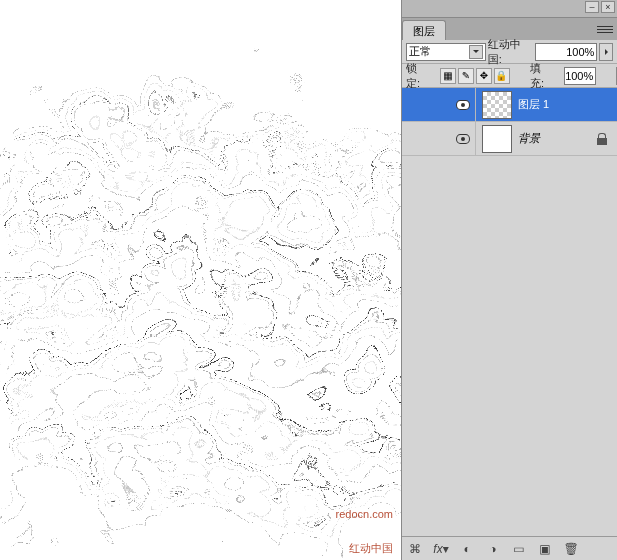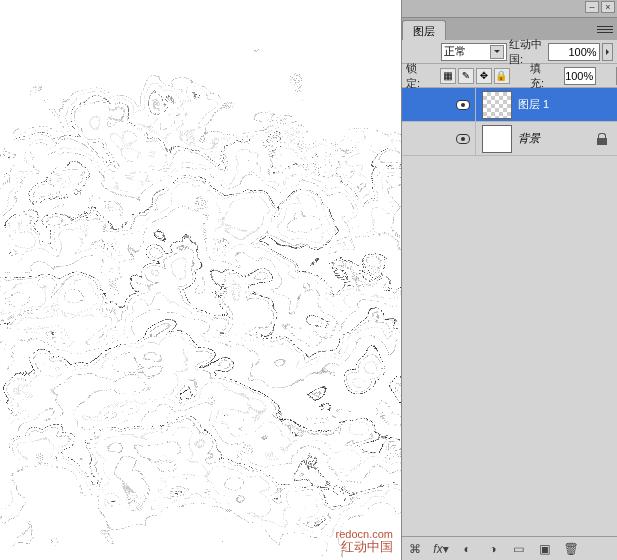--- a/index.html
+++ b/index.html
@@ -101,21 +101,21 @@
 .select {
   height: 18px;
   background: #fff;
   border: 1px solid #7a7a7a;
   font-size: 11px;
   padding: 0 2px;
   display: flex;
   align-items: center;
   position: relative;
 }
-.select.blend { width: 82px; margin-left: 35px; }
+.select.blend { width: 82px; }
 .select .arrow {
   position: absolute;
   right: 2px;
   width: 14px;
   height: 14px;
   background: #d8d8d8;
   border: 1px solid #888;
   display: flex;
   align-items: center;
   justify-content: center;
@@ -281,21 +281,21 @@
 .watermark {
   position: absolute;
   right: 218px;
   bottom: 6px;
   color: #b85038;
   font-size: 11px;
   text-align: right;
   line-height: 1.1;
   transform: translateX(-6px);
 }
-.watermark .cn { font-size: 13px; }
+.watermark .cn { font-size: 11px; margin-top: 22px; }
 </style>
 </head>
 <body>
 
 <div class="workspace">
   <div class="canvas-area">
     <svg class="marble" viewBox="0 0 400 560" preserveAspectRatio="xMidYMid slice">
       <defs>
         <filter id="turb">
           <feTurbulence type="turbulence" baseFrequency="0.009 0.012" numOctaves="3" seed="7" result="n"></feTurbulence>

